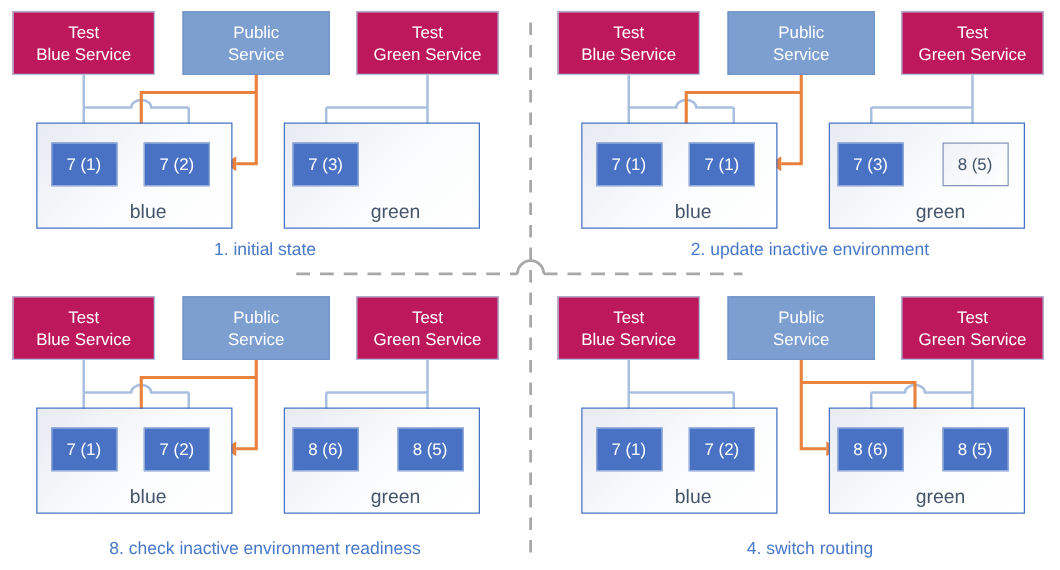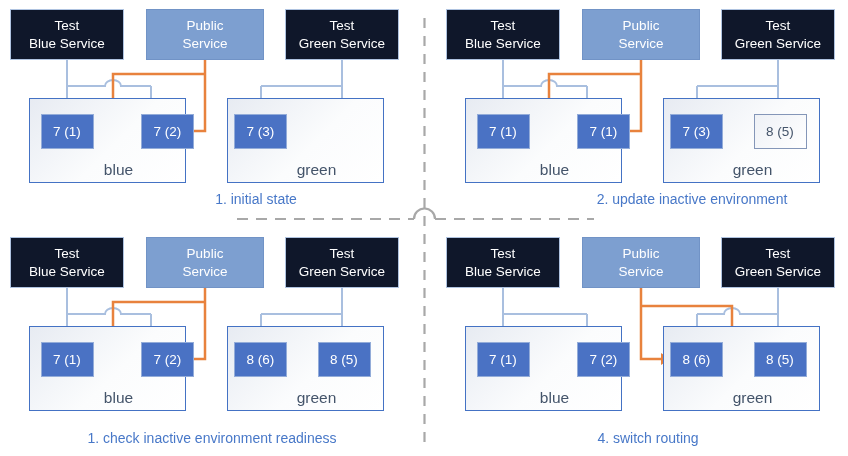--- a/index.html
+++ b/index.html
@@ -6,43 +6,43 @@
   .canvas{position:relative;width:848px;height:456px;background:#ffffff;
           font-family:"Liberation Sans",sans-serif;overflow:hidden;}
   .quad{position:absolute;width:424px;height:228px;}
   #q1{left:0;top:0} #q2{left:424px;top:0} #q3{left:0;top:228px} #q4{left:424px;top:228px}
   .quad-inner{position:absolute;top:0;left:0;width:424px;height:228px;}
   .quad-inner.shift{left:12px;}
 
   .svc{position:absolute;top:9px;height:51px;display:flex;flex-direction:column;
        align-items:center;justify-content:center;color:#ffffff;font-size:13.5px;
        line-height:1.28;text-align:center;box-sizing:border-box;}
-  .svc-test{background:#0f172a;border:1px solid #afc3e0;}
+  .svc-test{background:#be185d;border:1px solid #afc3e0;}
   .svc-public{background:#7d9fd0;border:1px solid #7193c6;text-align:center;}
   .pos-blue{left:10px;width:114px;}
   .pos-public{left:146px;width:118px;}
   .pos-green{left:285px;width:114px;}
 
   .env{position:absolute;top:98px;width:157px;height:85px;box-sizing:border-box;
        border:1.5px solid #4472c4;
        background:linear-gradient(135deg,#e7ebf2 0%,#fbfcfd 55%,#ffffff 100%);}
   .env-blue{left:29px;} .env-green{left:227px;}
   .env-label{position:absolute;bottom:3px;left:11px;width:100%;text-align:center;
              color:#44546a;font-size:15.5px;}
 
   .pod{position:absolute;top:14.5px;width:53px;height:35px;display:flex;align-items:center;
        justify-content:center;font-size:13.5px;box-sizing:border-box;text-align:right;}
   .pod-solid{background:#4a72c4;border:1.5px solid #93acd9;color:#ffffff;}
   .pod-outline{background:linear-gradient(135deg,#eef1f6,#ffffff);
                border:1.5px solid #8496b8;color:#44546a;}
-  .pod-1{left:10.5px} .pod-2{left:111px} .pod-3{left:6px} .pod-4{left:89.5px}
+  .pod-1{left:10.5px} .pod-2{left:85px} .pod-3{left:6px} .pod-4{left:89.5px}
 
   .caption{position:absolute;left:0;width:424px;text-align:center;color:#4878c8;
            font-size:14px;}
-  .quad-top .caption{top:191px;padding-left:44px;}
+  .quad-top .caption{top:191px;}
   .quad-bottom .caption{top:202px;}
 
   .routing-svg{position:absolute;top:0;left:0;pointer-events:none;}
   .separator-svg{position:absolute;top:0;left:0;pointer-events:none;}
 </style>
 </head>
 <body>
 
 <div class="canvas">
 
@@ -199,21 +199,21 @@
         <div class="pod pod-1 pod-solid">7 (1)</div>
         <div class="pod pod-2 pod-solid">7 (2)</div>
         <div class="env-label">blue</div>
       </div>
       <div class="env env-green">
         <div class="pod pod-3 pod-solid">8 (6)</div>
         <div class="pod pod-4 pod-solid">8 (5)</div>
         <div class="env-label">green</div>
       </div>
 
-      <div class="caption">1. check inactive environment readiness</div>
+      <div class="caption">8. check inactive environment readiness</div>
     </div>
   </div>
 
   <div class="quad quad-bottom" id="q4">
     <div class="quad-inner shift">
       <div class="svc svc-test pos-blue">
         <div>Test</div>
         <div>Blue Service</div>
       </div>
       <div class="svc svc-public pos-public">

